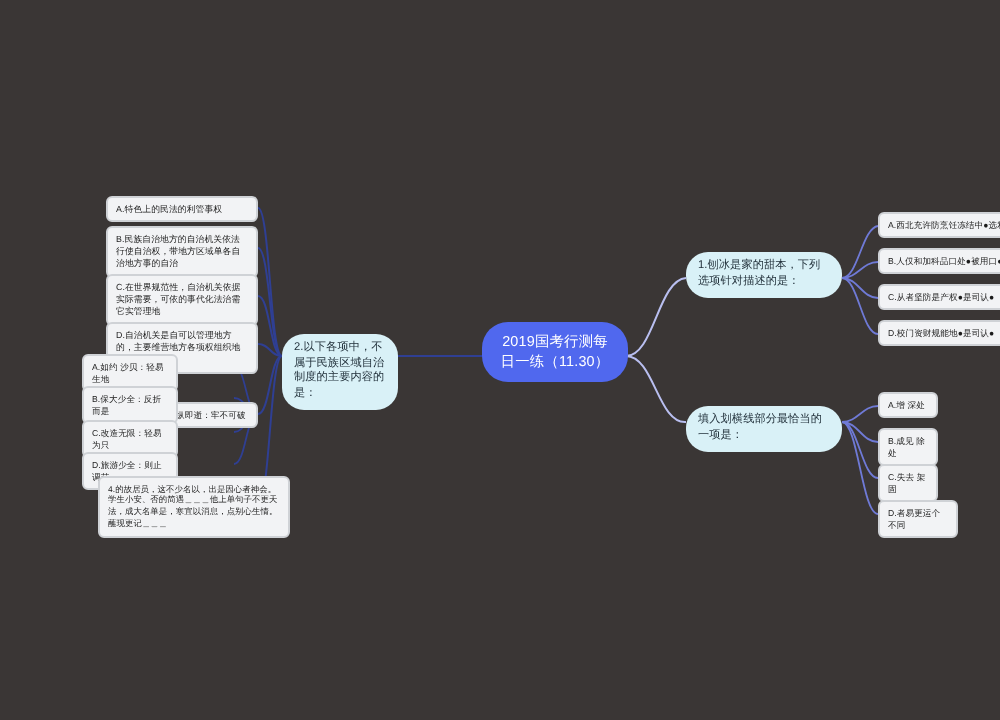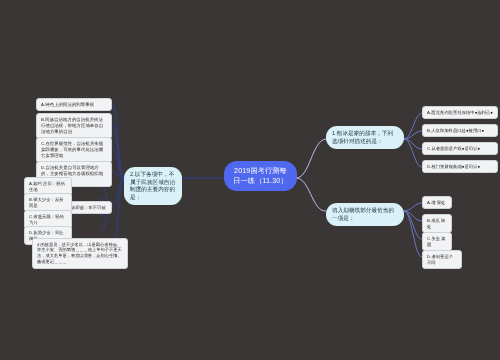--- a/index.html
+++ b/index.html
@@ -2,21 +2,21 @@
 <html><head>
 <meta charset="utf-8">
 <style>
   html,body{margin:0;padding:0;}
   body{
     width:500px;height:360px;overflow:hidden;
     background:#3a3635;
     font-family:"Liberation Sans","DejaVu Sans",sans-serif;
     position:relative;
   }
-  #canvas{position:absolute;inset:0;width:436px;height:360px;}
+  #canvas{position:absolute;inset:0;width:436px;height:360px;margin-left:17px;}
   #links{position:absolute;left:0;top:0;width:500px;height:360px;pointer-events:none;}
   .node{position:absolute;box-sizing:border-box;}
 
   
   .central{
     background:#5068ee;color:#ffffff;border-radius:13px;
     font-size:7.2px;line-height:10px;text-align:center;
     padding:5px 7px;letter-spacing:.1px;
   }
   

